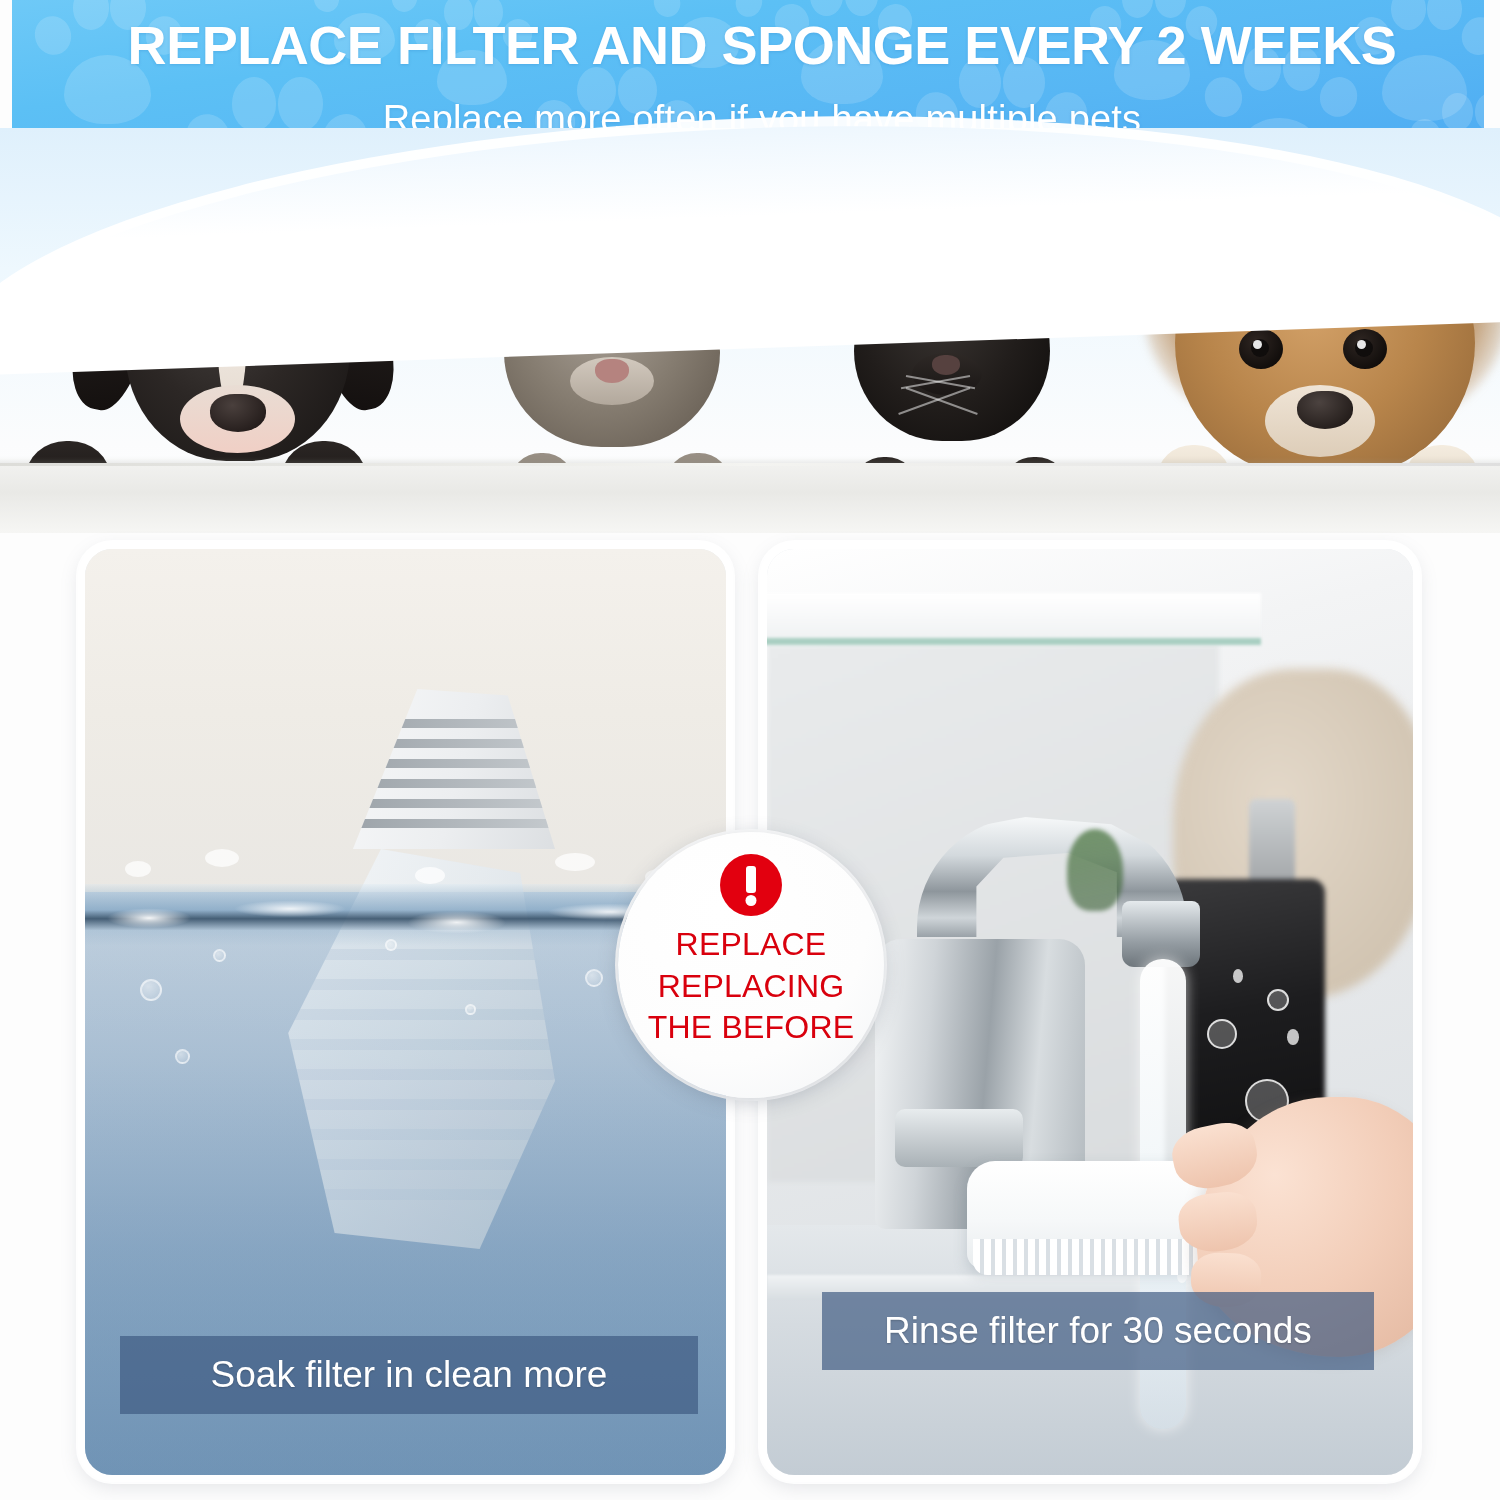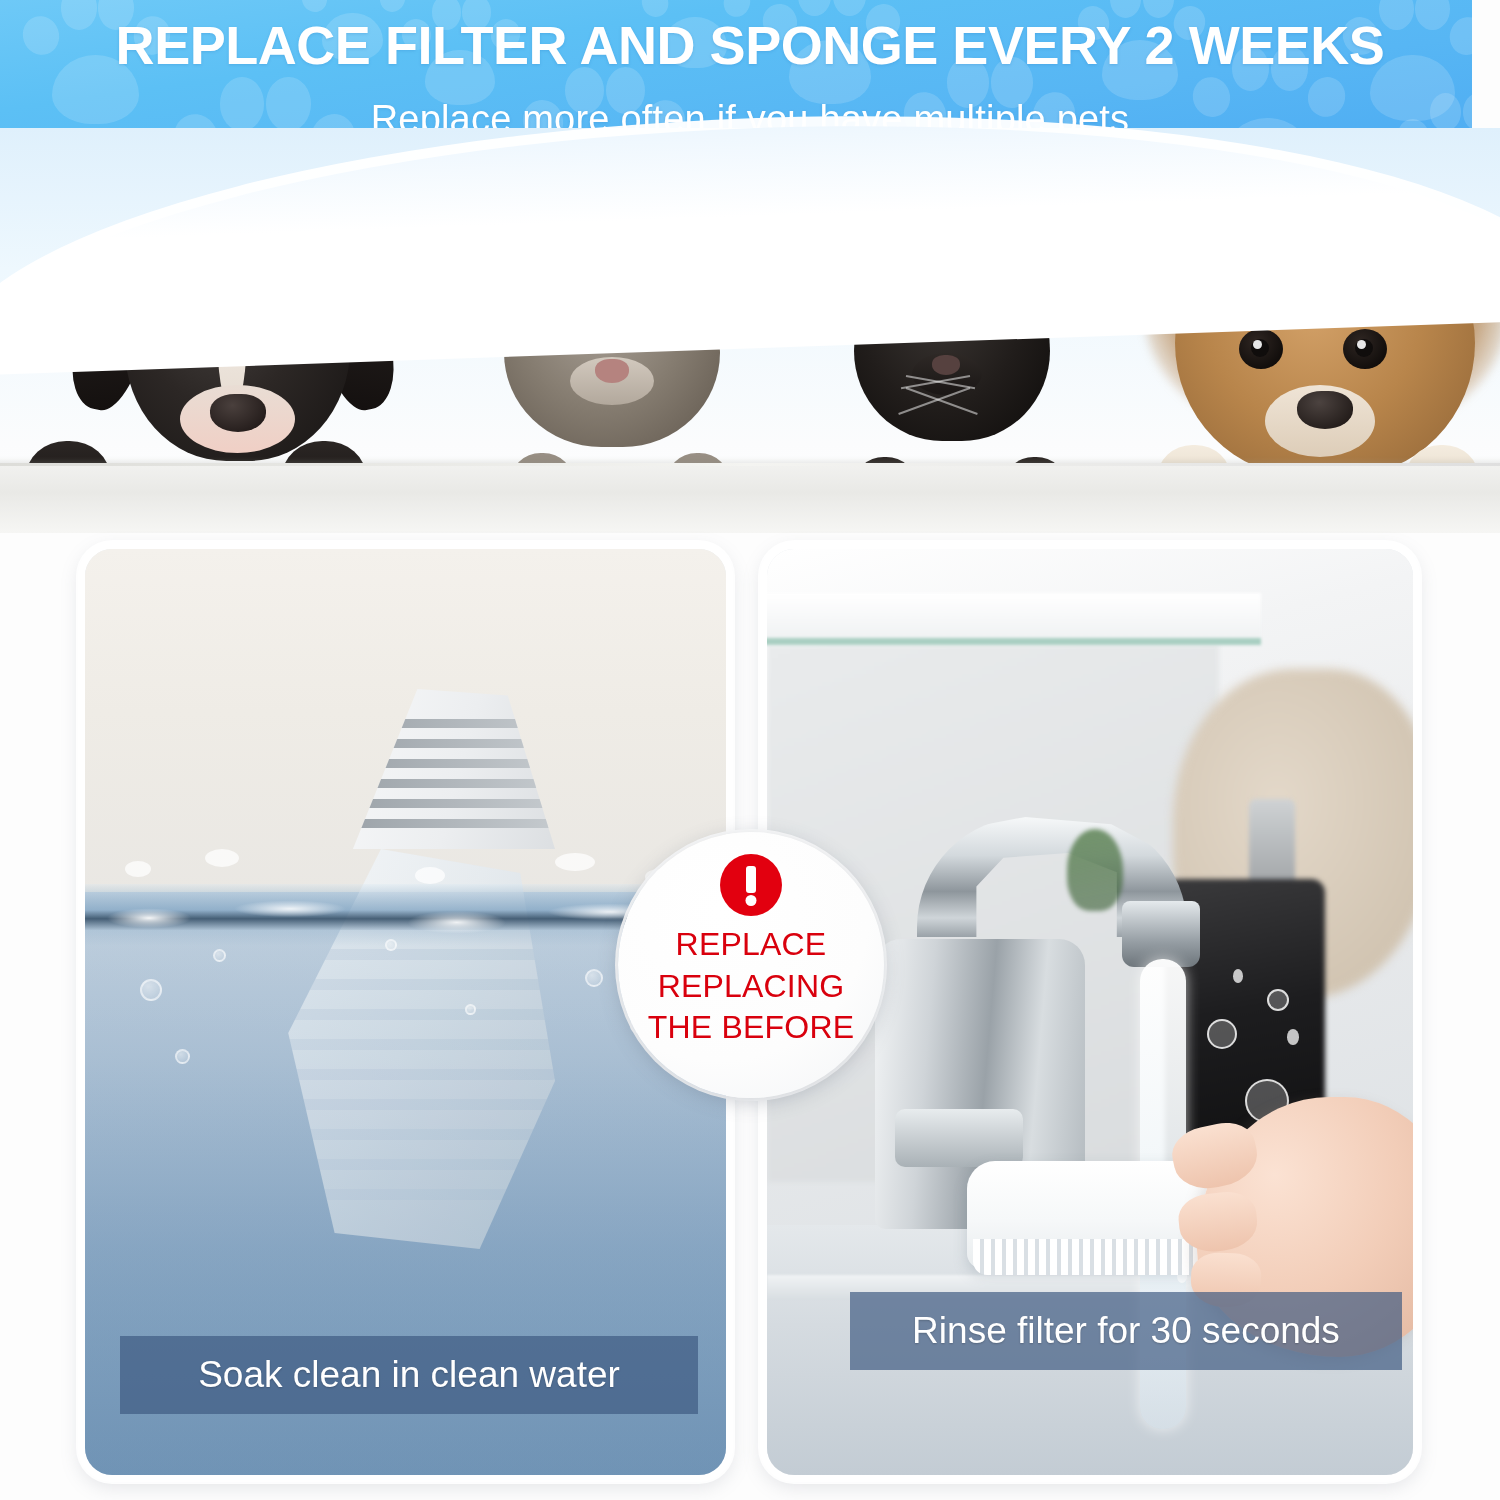--- a/index.html
+++ b/index.html
@@ -13,21 +13,21 @@
   
   .infographic {
     position:absolute; inset:0;
     width:1500px; height:1500px;
     background:#fdfdfd;
     overflow:hidden;
   }
 
   
   .header-band {
-    position:absolute; left:0; top:0; width:1472px; height:185px;
+    position:absolute; left:12px; top:0; width:1472px; height:185px;
     background:linear-gradient(172deg,#6ec9f7 0%,#5cc0f5 28%,#57b6f4 62%,#4ba9f2 100%);
     overflow:hidden;
   }
   .paw-layer { position:absolute; inset:0; }
   .paw {
     position:absolute;
     opacity:.15;
   }
   .paw .pad {
     position:absolute; background:#ffffff; border-radius:50%;
@@ -430,21 +430,21 @@
     background:rgba(60,88,128,.68);
     color:#ffffff;
     font-size:37px;
     line-height:1.34;
     text-align:center;
     padding:14px 16px;
     z-index:12;
     text-shadow:0 1px 2px rgba(0,0,0,.2);
   }
   #caption-left  { left:120px; bottom:86px;  width:578px; }
-  #caption-right { left:822px; bottom:130px; width:552px;margin-left:28px; }
+  #caption-right { left:822px; bottom:130px; width:552px; }
 </style>
 </head>
 <body>
 
 <div class="infographic">
 
   <div class="header-band">
     <div class="paw-layer">
       <div class="paw" style="left:20px;  top:-20px; width:150px; height:150px;">
           <span class="pad main"></span>
@@ -707,20 +707,20 @@
     <div class="alert-icon">
       <span class="bar"></span>
         <span class="dot"></span>
     </div>
     <div class="badge-text">REPLACE</div>
     <div class="badge-text">REPLACING</div>
     <div class="badge-text">THE BEFORE</div>
   </div>
 
   <div class="caption" id="caption-left">
-    <div>Soak clean in clean water</div>
+    <div>Soak filter in clean more</div>
   </div>
 
   <div class="caption" id="caption-right">
     <div>Rinse filter for 30 seconds</div>
   </div>
 
 </div>
 
 </body></html>

